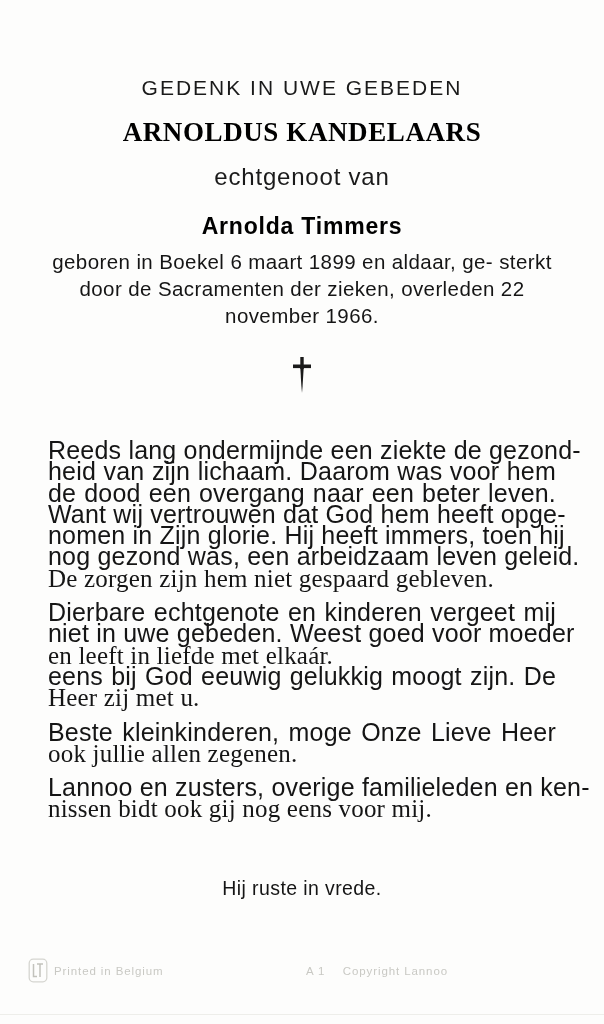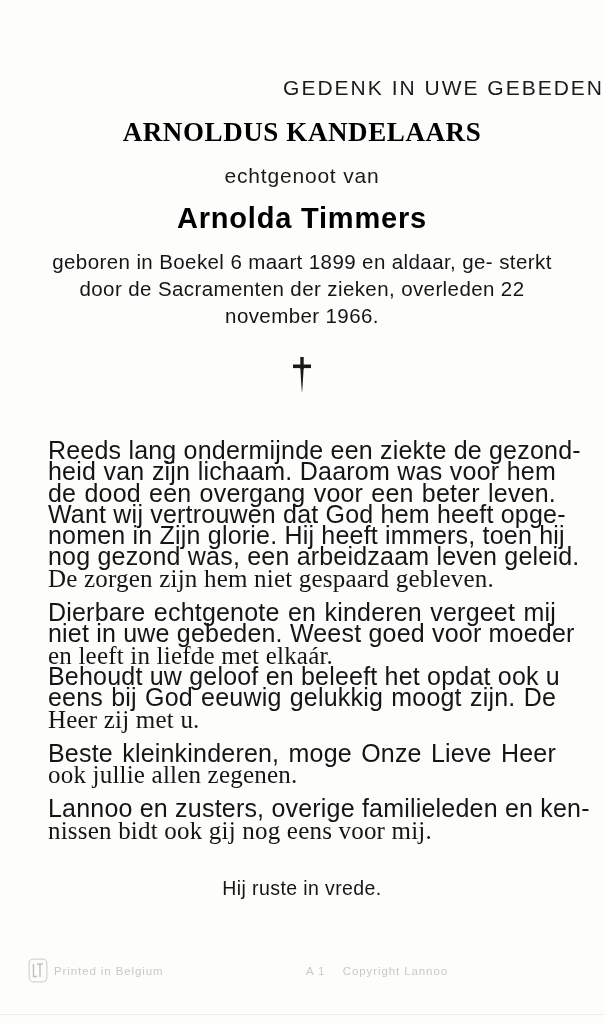--- a/index.html
+++ b/index.html
@@ -34,45 +34,44 @@
     width: 604px;
     text-align: center;
   }
 
   .memorial-line {
     font-size: 21px;
     letter-spacing: 2.0px;
     font-weight: 400;
     color: #1a1a1a;
     line-height: 1.1;
-    text-align: right;
   }
 
   .deceased-name {
     margin-top: 19px;
     font-size: 27px;
     font-weight: bold;
     letter-spacing: 0.6px;
     color: #000;
     line-height: 1.1;
     font-family: Liberation Serif, serif;
   }
 
   .spouse-label {
     margin-top: 16px;
-    font-size: 21px;
+    font-size: 24px;
     letter-spacing: 0.8px;
     font-weight: 400;
     color: #1a1a1a;
     line-height: 1.1;
   }
 
   .spouse-name {
-    margin-top: 16px;
-    font-size: 29px;
+    margin-top: 24px;
+    font-size: 23px;
     font-weight: bold;
     letter-spacing: 0.8px;
     color: #000;
     line-height: 1.1;
   }
 
   
   .dates {
     position: absolute;
     left: 46px;
@@ -206,32 +205,31 @@
       <rect x="2" y="9.5" width="18" height="3.6" fill="#1a1a1a"></rect>
       <polygon points="9.3,13 12.7,13 11.6,31 11,38 10.4,31" fill="#1a1a1a"></polygon>
     </svg>
   </div>
 
   <div class="body-text">
 
     <div class="para">
       <span class="jline">Reeds lang ondermijnde een ziekte de gezond-</span>
       <span class="jline">heid van zijn lichaam. Daarom was voor hem</span>
-      <span class="jline">de dood een overgang voor een beter leven.</span>
+      <span class="jline">de dood een overgang naar een beter leven.</span>
       <span class="jline">Want wij vertrouwen dat God hem heeft opge-</span>
       <span class="jline">nomen in Zijn glorie. Hij heeft immers, toen hij</span>
       <span class="jline">nog gezond was, een arbeidzaam leven geleid.</span>
       <span class="lline">De zorgen zijn hem niet gespaard gebleven.</span>
     </div>
 
     <div class="para">
       <span class="jline">Dierbare echtgenote en kinderen vergeet mij</span>
       <span class="jline">niet in uwe gebeden. Weest goed voor moeder</span>
       <span class="lline">en leeft in liefde met elkaár.</span>
-      <span class="jline">Behoudt uw geloof en beleeft het opdat ook u</span>
       <span class="jline">eens bij God eeuwig gelukkig moogt zijn. De</span>
       <span class="lline">Heer zij met u.</span>
     </div>
 
     <div class="para">
       <span class="jline">Beste kleinkinderen, moge Onze Lieve Heer</span>
       <span class="lline">ook jullie allen zegenen.</span>
     </div>
 
     <div class="para">

